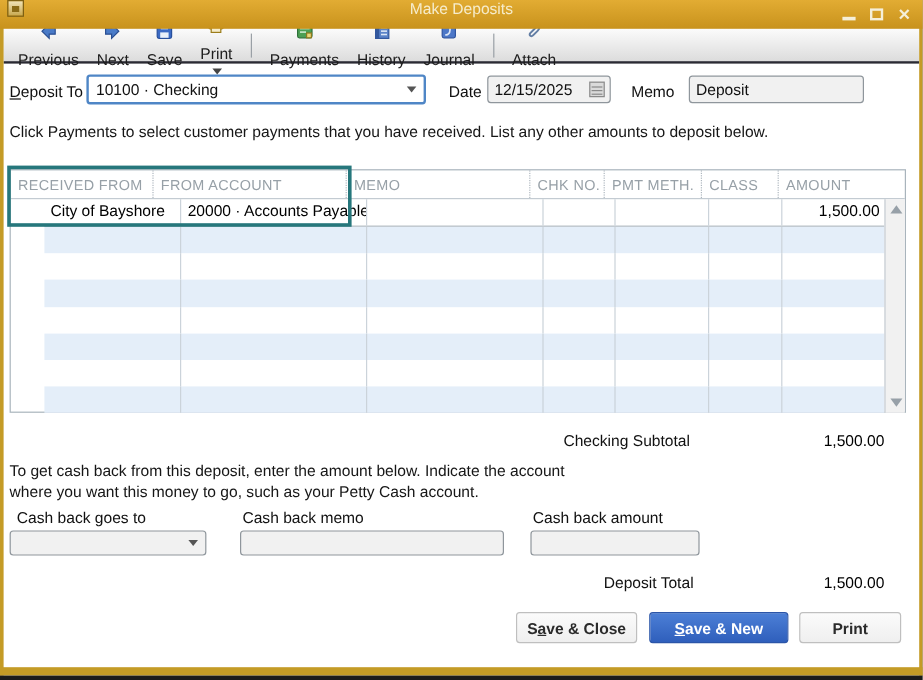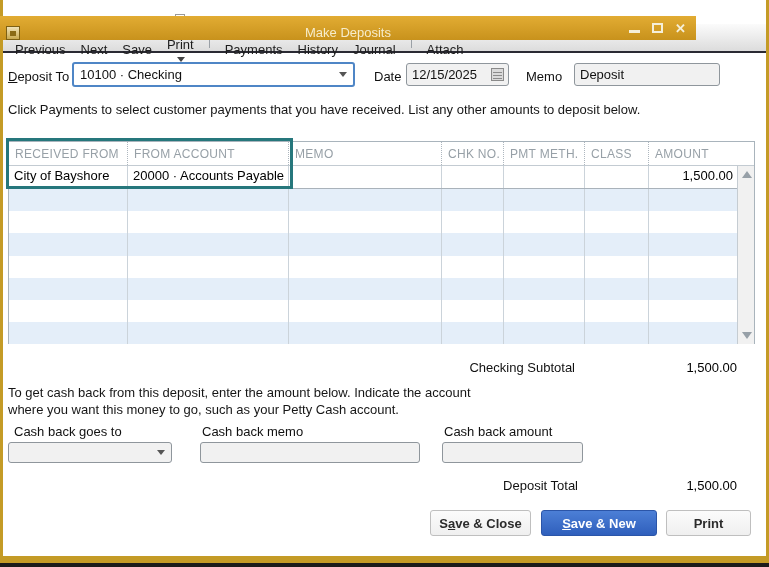--- a/index.html
+++ b/index.html
@@ -10,23 +10,23 @@
     margin:0 auto;
   }
   
   .frame-left  { position:absolute; left:0; top:0; width:3px;  height:563px; background:#C49B26; z-index:40; }
   .frame-right { position:absolute; right:0; top:0; width:3px; height:563px; background:#C49B26; z-index:40; }
   .frame-bottom{ position:absolute; left:0; top:556px; width:769px; height:7px; background:#C49B26; z-index:40; }
   .frame-dark  { position:absolute; left:0; top:563px; width:769px; height:4px; background:#1b1b1b; z-index:40; }
 
   
   .titlebar {
-    position:absolute; left:0; top:16px; width:696px; height:24px;
+    position:absolute; left:0; top:0; width:769px; height:24px;
     background:linear-gradient(#E2AC33, #C8921C);
-    display:flex; align-items:flex-end; z-index:50;
+    display:flex; align-items:flex-start; z-index:50;
   }
   .titlebar-icon {
     width:14px; height:14px; margin-left:6px;
     background:linear-gradient(#EFE2B8,#C9A94F); border:1px solid #7d6013;
     display:flex; align-items:center; justify-content:center;
   }
   .titlebar-icon .inner { width:6px; height:5px; background:#8a6a16; }
   .titlebar-title {
     position:absolute; left:0; right:0; text-align:center;
     color:#F6ECCB; font-size:13px;
@@ -70,21 +70,21 @@
 
   .instruction { position:absolute; left:8px; top:102px; font-size:13px; color:#161616; z-index:10; }
 
   
   .grid { position:absolute; left:8px; top:141px; width:747px; height:203px; border:1px solid #A9B4BC; background:#fff; z-index:10; }
   .grid-header { display:flex; height:24px; align-items:center; border-bottom:1px solid #C3CBD2; }
   .gh-cell { font-size:12px; color:#97A0A7; letter-spacing:0.3px; padding-left:6px; white-space:nowrap; overflow:hidden; height:100%; display:flex; align-items:center; }
   .gh-cell + .gh-cell { border-left:1px dotted #AEB7BF; }
   .grid-body { position:relative; height:178px; }
   .grid-rows { position:absolute; left:0; top:0; width:728px; height:178px; display:flex; flex-direction:column; }
-  .g-row { flex:1; display:flex; }
+  .g-row { flex:1; display:flex;margin-left:28px; }
   .g-row.alt { background:#E4EEF9; }
   .g-row.first { border-bottom:1px solid #A9B2BA; }
   .g-cell { height:100%; font-size:13px; color:#000; padding:2px 4px 0 5px; white-space:nowrap; overflow:hidden; }
   .g-cell + .g-cell { border-left:1px solid #CBD3DA; }
   .c0 { width:118px; } .c1 { width:161px; } .c2 { width:153px; } .c3 { width:62px; }
   .c4 { width:81px; } .c5 { width:64px; } .c6 { width:89px; text-align:right; }
   .gh-cell.c6 { flex:1; text-align:left; }
   .scrollbar {
     position:absolute; right:0; top:0; width:17px; height:178px;
     background:#F1F1F1; border-left:1px solid #C5CCD2;

